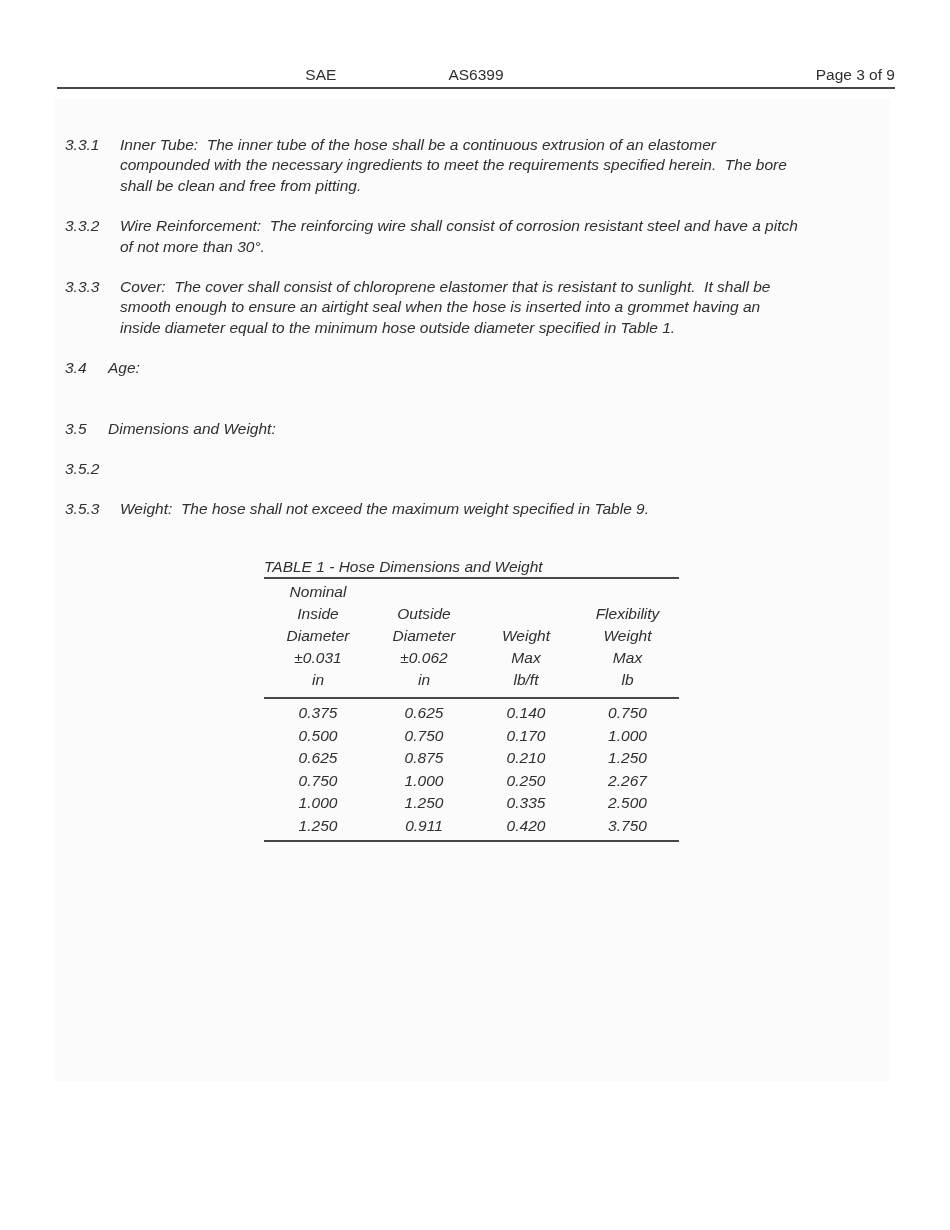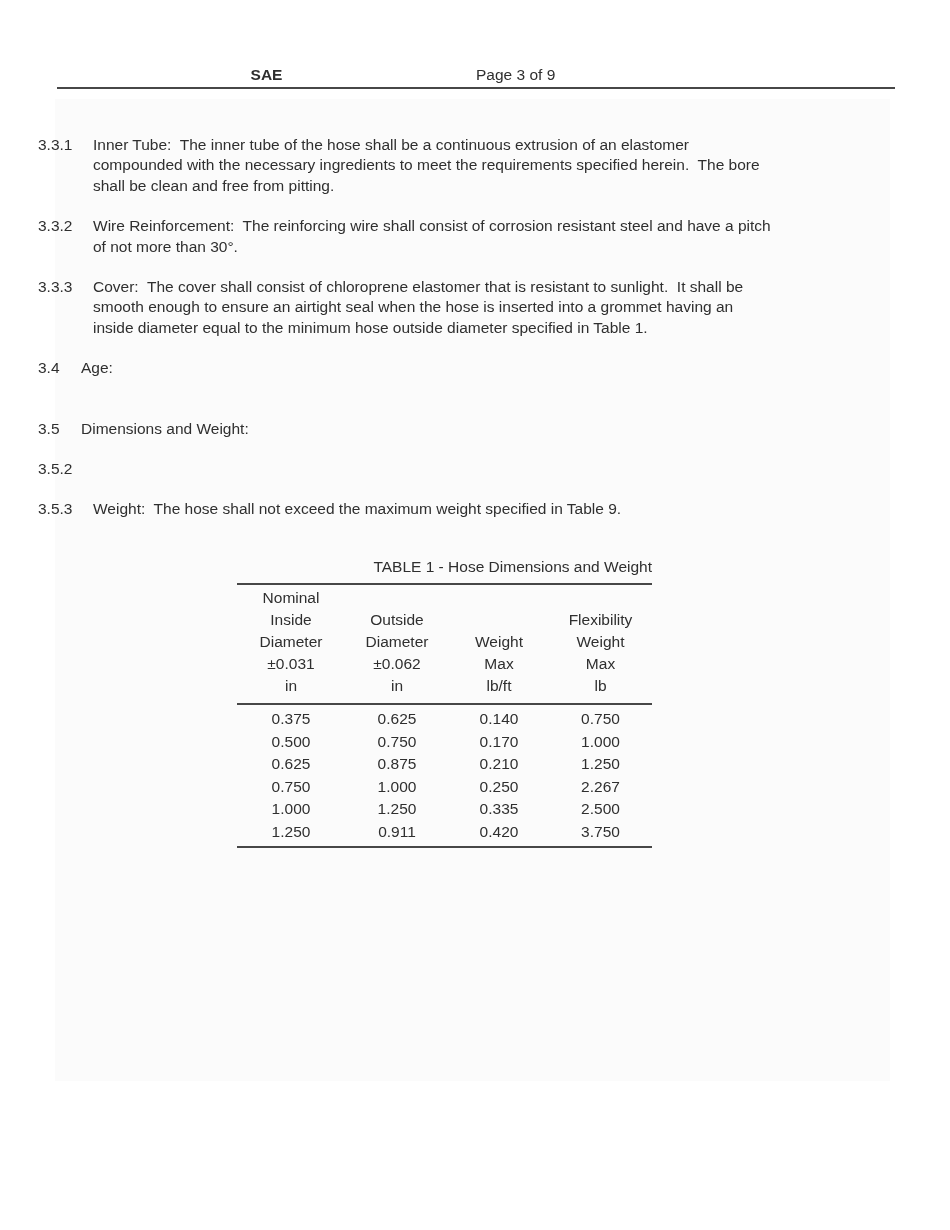--- a/index.html
+++ b/index.html
@@ -20,38 +20,39 @@
   }
 
   .page-header {
     position: relative;
     display: flex; align-items: flex-end;
     margin: 0 55px 0 57px;
     padding-top: 65px; padding-bottom: 3px;
     border-bottom: 2px solid #474747;
     font-size: 15.5px; line-height: 19px;
   }
-  .page-header .h-left   { flex: 1; text-align: center; font-weight: bold; }
+  .page-header .h-left   { flex: 1; text-align: right; }
   .page-header .h-center { flex: 1; text-align: center; }
-  .page-header .h-right  { flex: 1; text-align: left; }
+  .page-header .h-right  { flex: 1; text-align: right; }
 
   .content {
     position: relative;
-    padding: 46px 40px 0 38px;
+    padding: 46px 40px 0 65px;
     font-size: 15.5px;
     line-height: 20.4px;
+    font-style: italic;
   }
 
   .para { display: flex; margin-bottom: 20px; }
   .para .num { flex: 0 0 55px; white-space: nowrap; }
   .para.lvl2 .num { flex: 0 0 43px; }
   .para .txt { white-space: pre-wrap; max-width: 790px; }
 
   .table-wrap { margin-top: 37px; margin-left: 199px; width: 415px; }
-  .table-title { text-align: right; margin-bottom: 6px; }
+  .table-title { text-align: left; }
 
   table.spec {
     width: 415px;
     border-collapse: collapse;
     border-top: 2px solid #474747;
     border-bottom: 2px solid #474747;
   }
   table.spec th {
     font-weight: normal;
     vertical-align: bottom;
@@ -73,20 +74,21 @@
   col.c3 { width: 100px; } col.c4 { width: 103px; }
 </style>
 </head>
 <body>
 
 <div class="page">
   <div class="scan-bg"></div>
 
   <div class="page-header">
     <span class="h-left">SAE</span>
+    <span class="h-center">AS6399</span>
     <span class="h-right">Page 3 of 9</span>
   </div>
 
   <div class="content">
 
     <div class="para lvl3">
       <span class="num">3.3.1</span>
       <span class="txt">Inner Tube:  The inner tube of the hose shall be a continuous extrusion of an elastomer
 compounded with the necessary ingredients to meet the requirements specified herein.  The bore
 shall be clean and free from pitting.</span>

